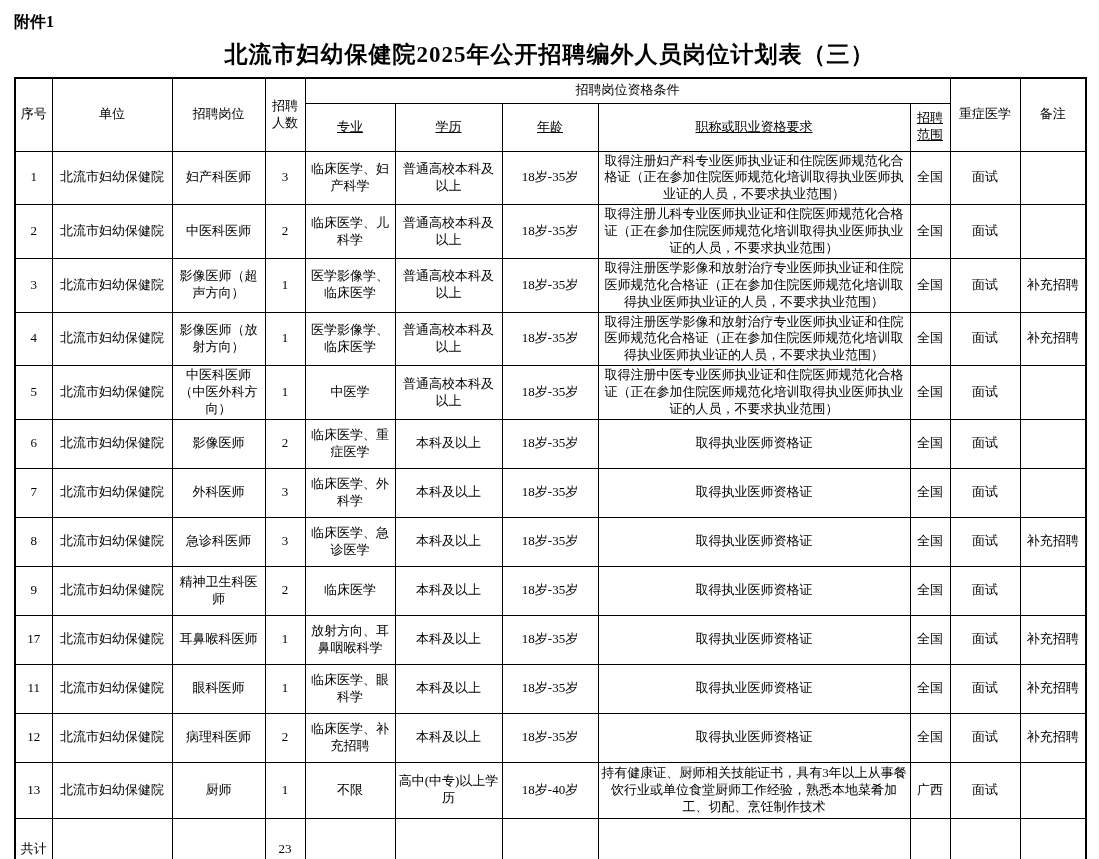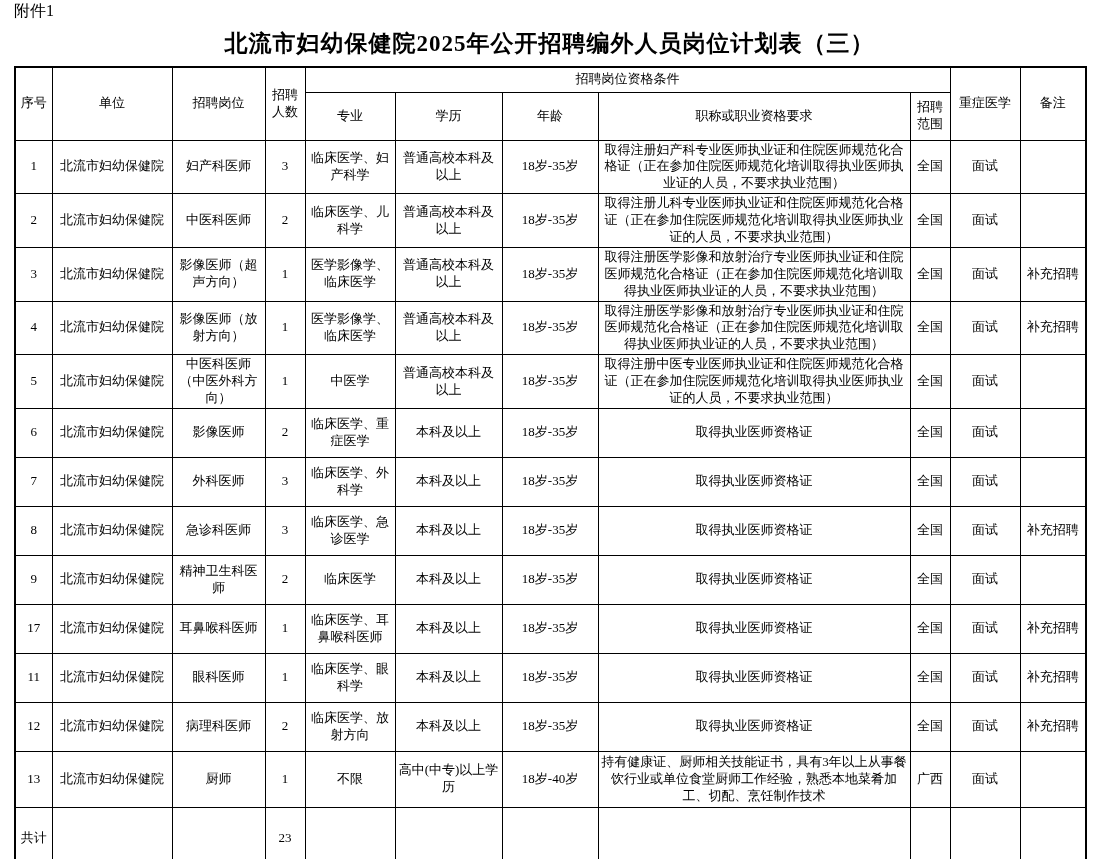--- a/index.html
+++ b/index.html
@@ -3,23 +3,23 @@
 <meta charset="utf-8">
 <style>
   * { box-sizing: border-box; }
   html,body {
     margin: 0; padding: 0;
     width: 1099px; height: 859px;
     background: #ffffff; color: #000000;
     font-family: "Liberation Serif", "DejaVu Serif", serif;
   }
   .attachment {
-    font-weight: normal;
+    font-weight: bold;
     font-size: 16px;
-    padding: 1px 0 0 14px;
+    padding: 12px 0 0 14px;
   }
   .doc-title {
     text-align: center;
     font-weight: bold;
     font-size: 23px;
     margin: 6px 0 7px 0;
     letter-spacing: 1px;
   }
   table.plan {
     border-collapse: collapse;
@@ -33,21 +33,21 @@
     font-size: 13px;
     font-weight: normal;
     text-align: center;
     vertical-align: middle;
     padding: 1px 2px;
     line-height: 1.3;
     overflow: hidden;
     word-break: break-all;
   }
   tr.hdr-group  { height: 25px; }
-  tr.hdr-sub    { height: 48px; }
+  tr.hdr-sub    { height: 48px; text-decoration: underline; }
   tr.r          { height: 49px; }
   tr.r-tall     { height: 51px; }
   tr.r-cook     { height: 56px; }
   tr.r-total    { height: 62px; }
 </style>
 </head>
 <body>
 
 <div class="attachment">附件1</div>
 <div class="doc-title">北流市妇幼保健院2025年公开招聘编外人员岗位计划表（三）</div>
@@ -199,21 +199,21 @@
       <td>取得执业医师资格证</td>
       <td>全国</td>
       <td>面试</td>
       <td></td>
     </tr>
     <tr class="r">
       <td>17</td>
       <td>北流市妇幼保健院</td>
       <td>耳鼻喉科医师</td>
       <td>1</td>
-      <td>临床医学、耳鼻喉科医师</td>
+      <td>放射方向、耳鼻咽喉科学</td>
       <td>本科及以上</td>
       <td>18岁-35岁</td>
       <td>取得执业医师资格证</td>
       <td>全国</td>
       <td>面试</td>
       <td>补充招聘</td>
     </tr>
     <tr class="r">
       <td>11</td>
       <td>北流市妇幼保健院</td>
@@ -225,21 +225,21 @@
       <td>取得执业医师资格证</td>
       <td>全国</td>
       <td>面试</td>
       <td>补充招聘</td>
     </tr>
     <tr class="r">
       <td>12</td>
       <td>北流市妇幼保健院</td>
       <td>病理科医师</td>
       <td>2</td>
-      <td>临床医学、放射方向</td>
+      <td>临床医学、补充招聘</td>
       <td>本科及以上</td>
       <td>18岁-35岁</td>
       <td>取得执业医师资格证</td>
       <td>全国</td>
       <td>面试</td>
       <td>补充招聘</td>
     </tr>
     <tr class="r-cook">
       <td>13</td>
       <td>北流市妇幼保健院</td>

